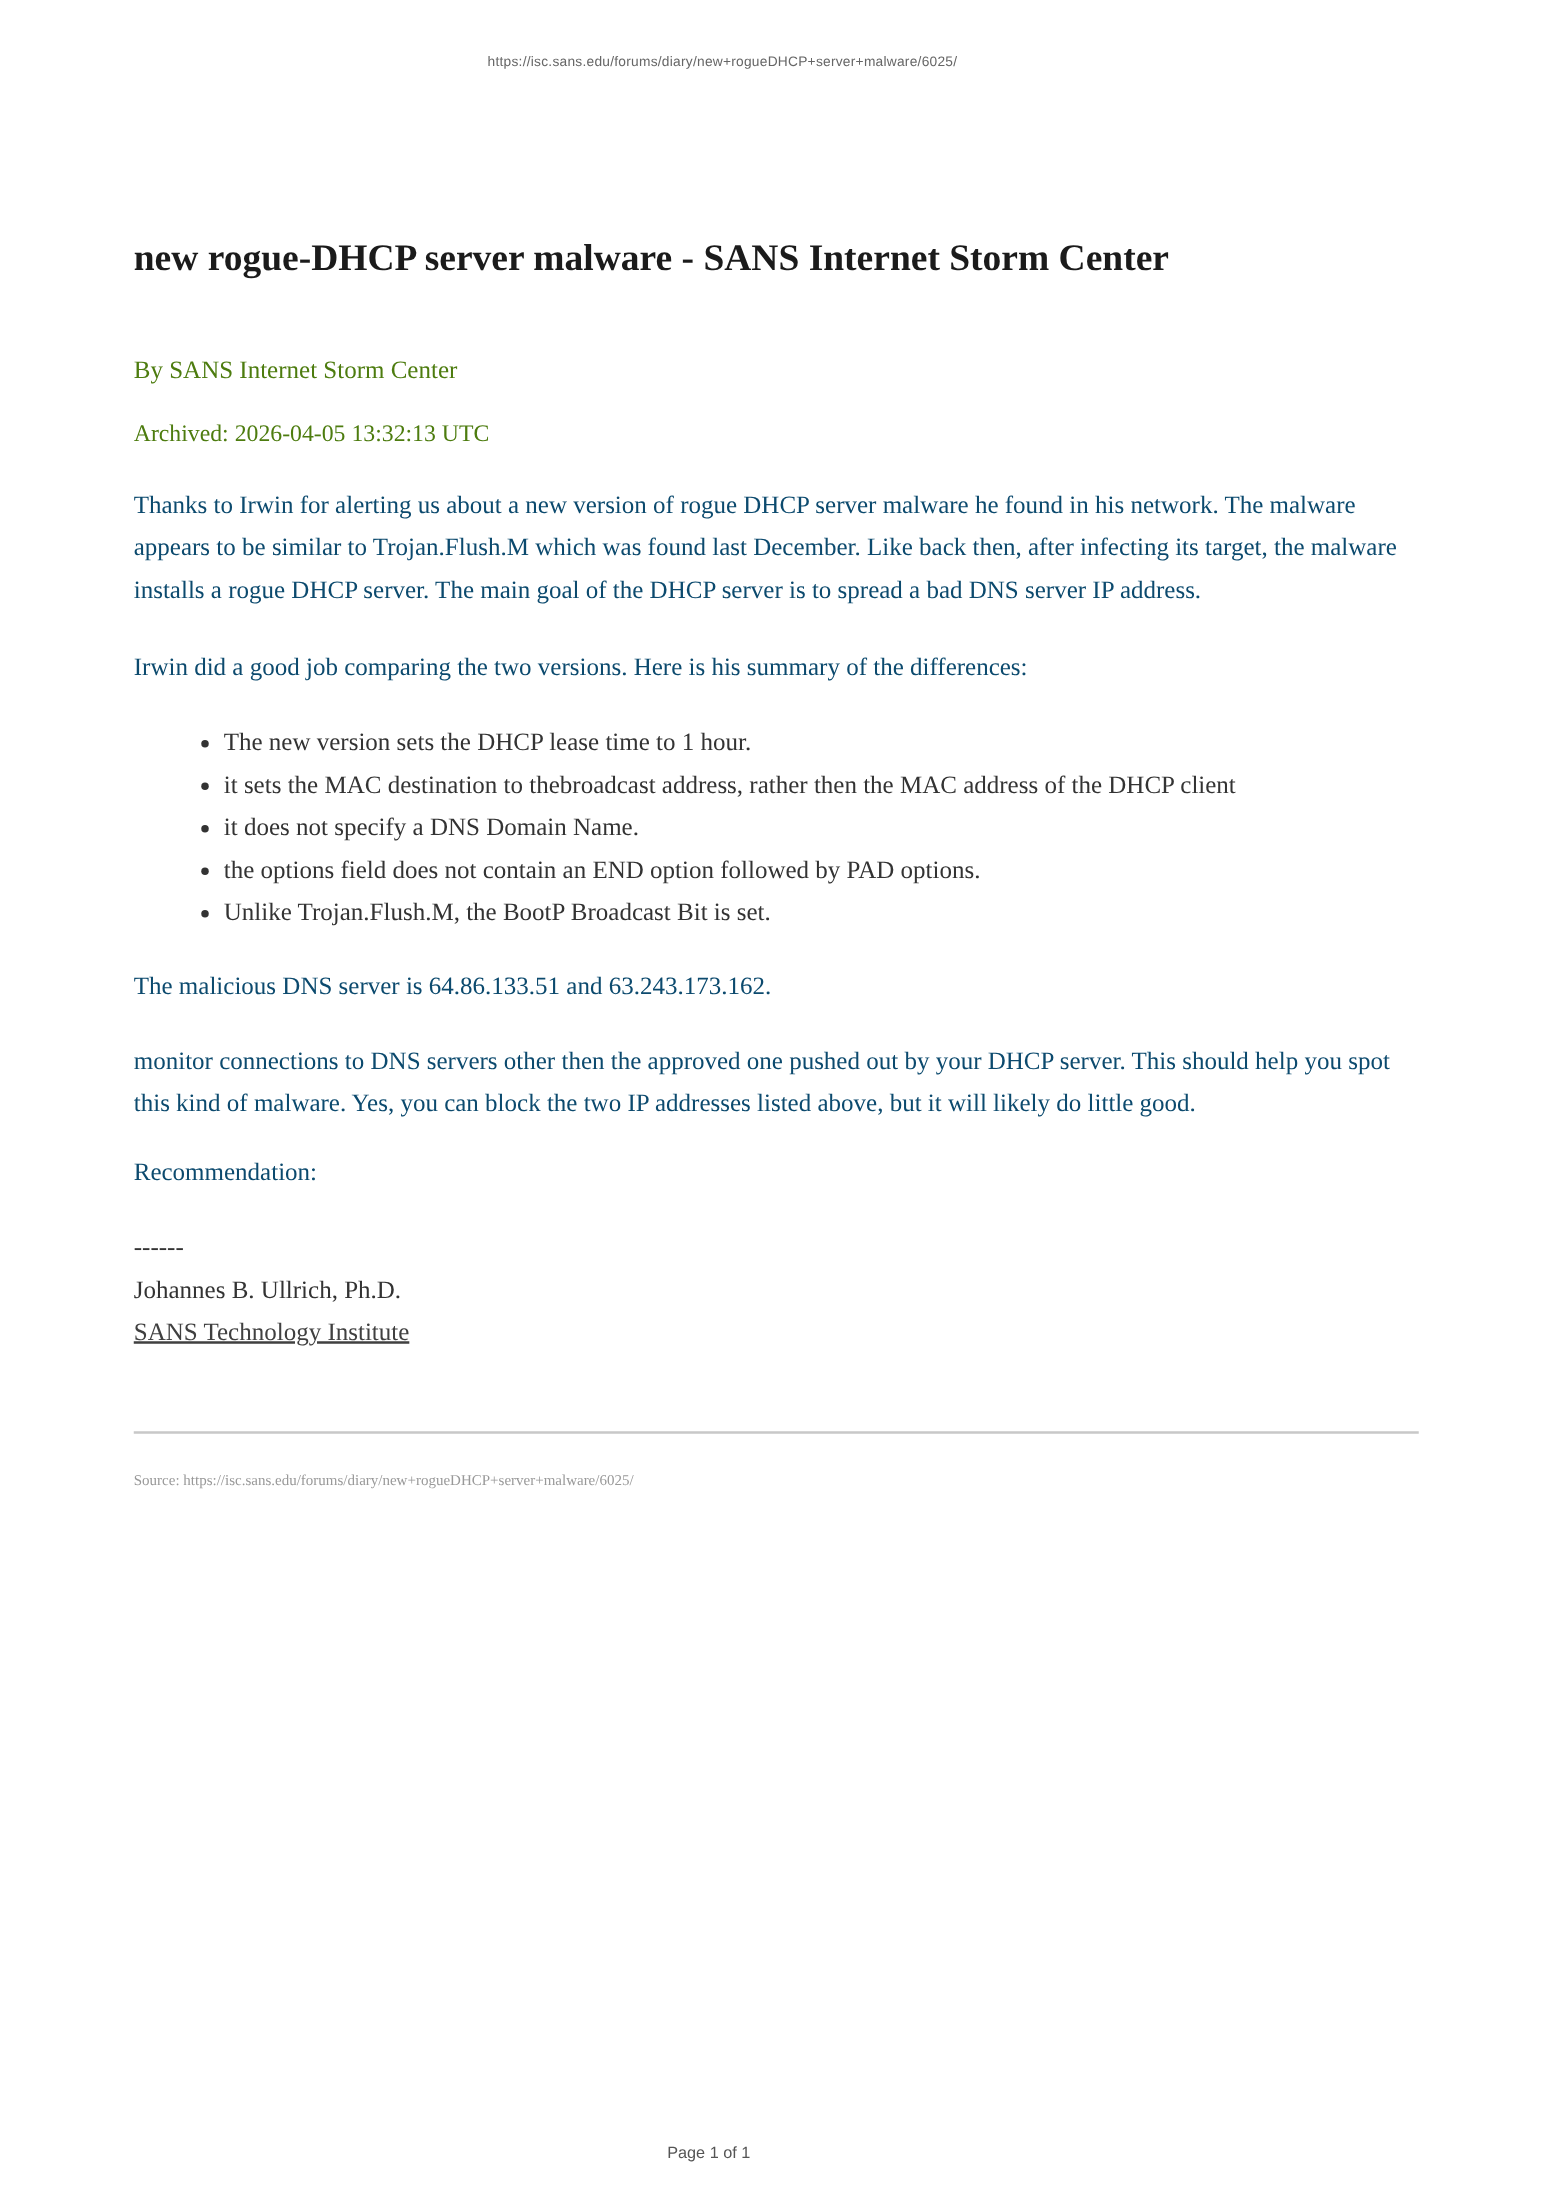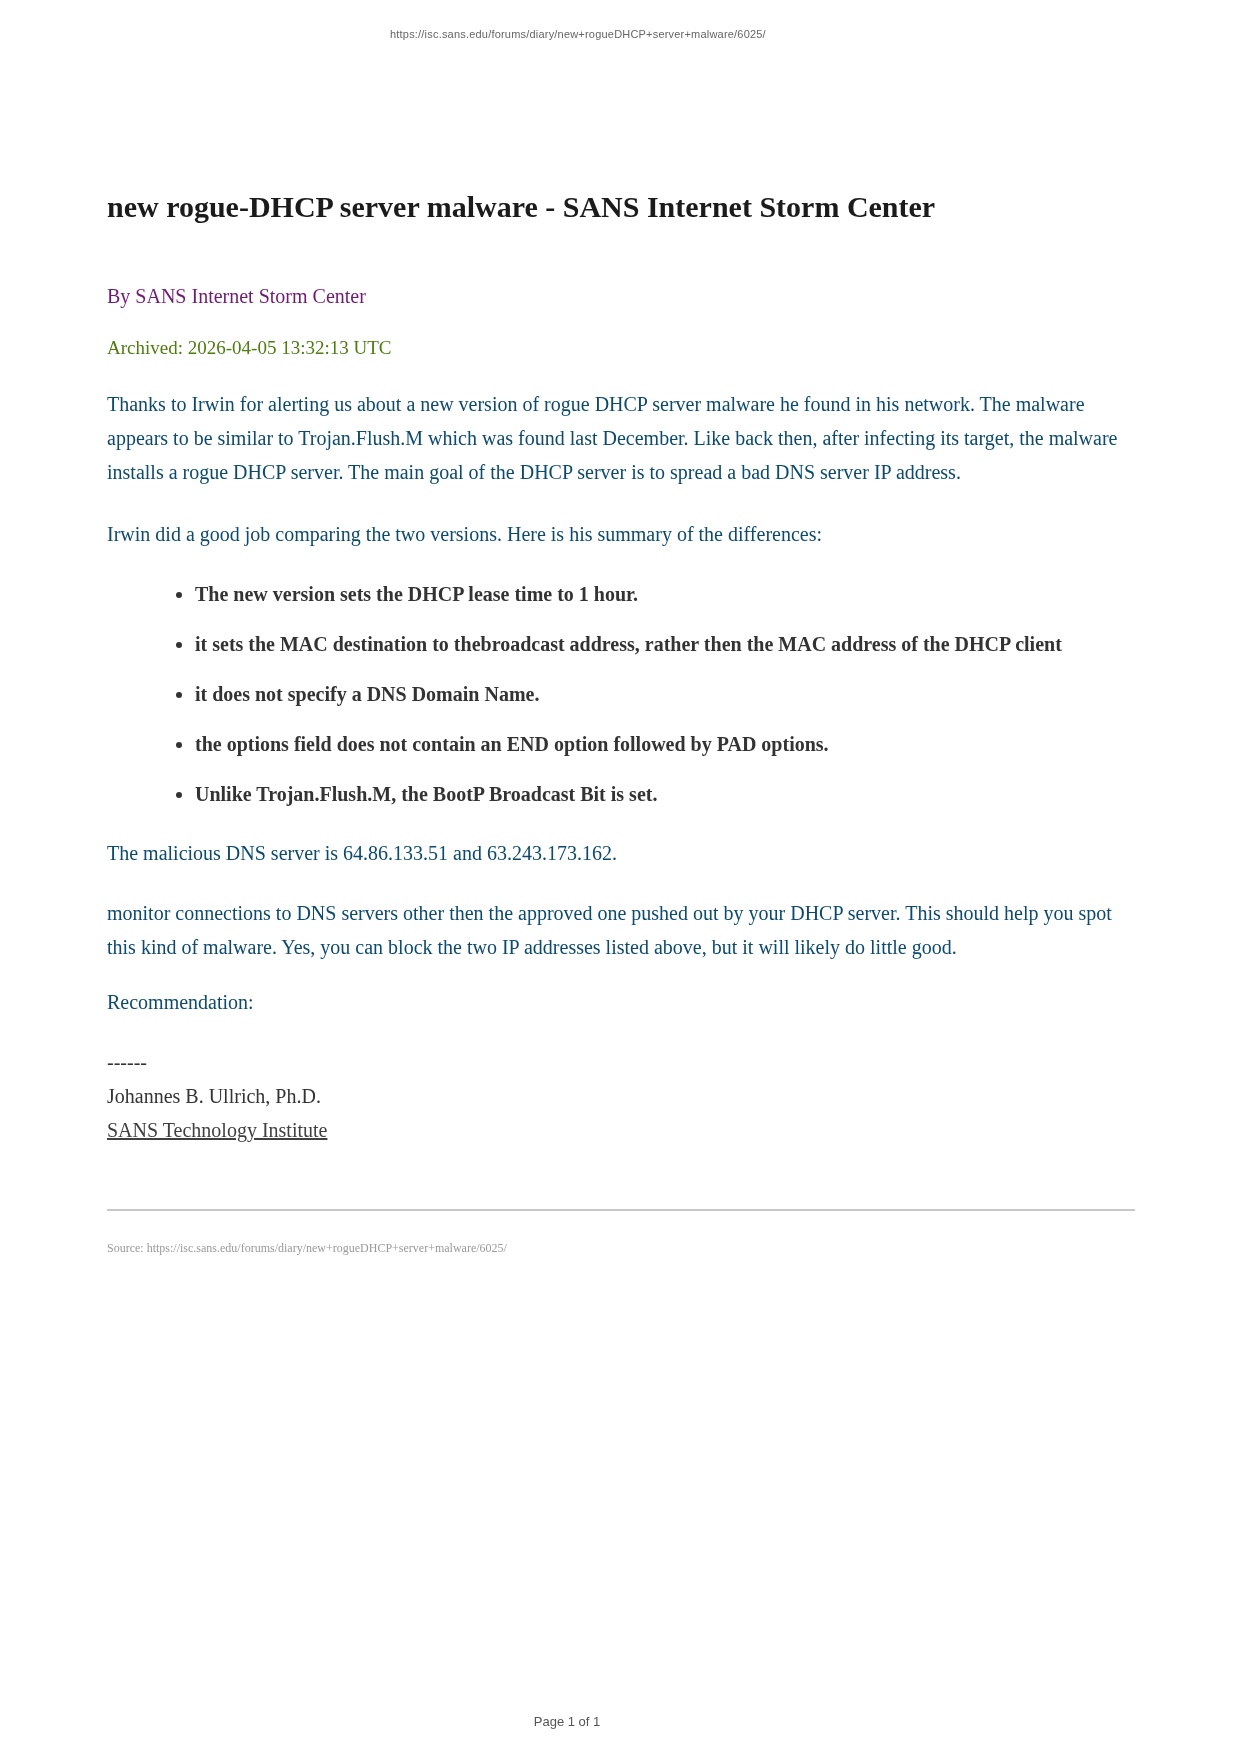--- a/index.html
+++ b/index.html
@@ -7,21 +7,21 @@
     width: 1242px;
     height: 1756px;
     background: #ffffff;
     position: relative;
     overflow: hidden;
     font-family: "Liberation Serif", serif;
     color: #333333;
   }
   .print-header {
     position: absolute;
-    top: 28px;
+    top: 44px;
     left: 390px;
     font-family: "Liberation Sans", sans-serif;
     font-size: 11px;
     letter-spacing: 0.2px;
     color: #666666;
   }
   .content {
     position: absolute;
     left: 107px;
     width: 1028px;
@@ -32,21 +32,21 @@
     font-size: 30px;
     line-height: 40px;
     font-weight: bold;
     color: #1b1b1b;
     font-family: "Liberation Serif", serif;
   }
   .byline {
     margin: 54px 0 0 0;
     font-size: 20px;
     line-height: 30px;
-    color: #701a75;
+    color: #4d7c0f;
   }
   .archived {
     margin: 22px 0 0 0;
     font-size: 19px;
     line-height: 30px;
     color: #4d7c0f;
   }
   .body-p {
     font-size: 20px;
     line-height: 34px;
@@ -57,21 +57,21 @@
   .p3 { margin: 25px 0 0 0; }
   .p4 { margin: 21px 0 0 0; }
   .p5 { margin: 26px 0 0 0; }
   .diff-list {
     margin: 26px 0 0 0;
     padding: 0 0 0 72px;
     font-size: 20px;
     line-height: 34px;
     color: #333333;
   }
-  .diff-list li { margin: 16px; font-weight: bold; }
+  .diff-list li { margin: 0; }
   .signature {
     margin: 26px 0 0 0;
     font-size: 20px;
     line-height: 34px;
     color: #333333;
   }
   .signature .sig-line { margin: 0; }
   .sig-link {
     color: #404040;
     text-decoration: underline;

